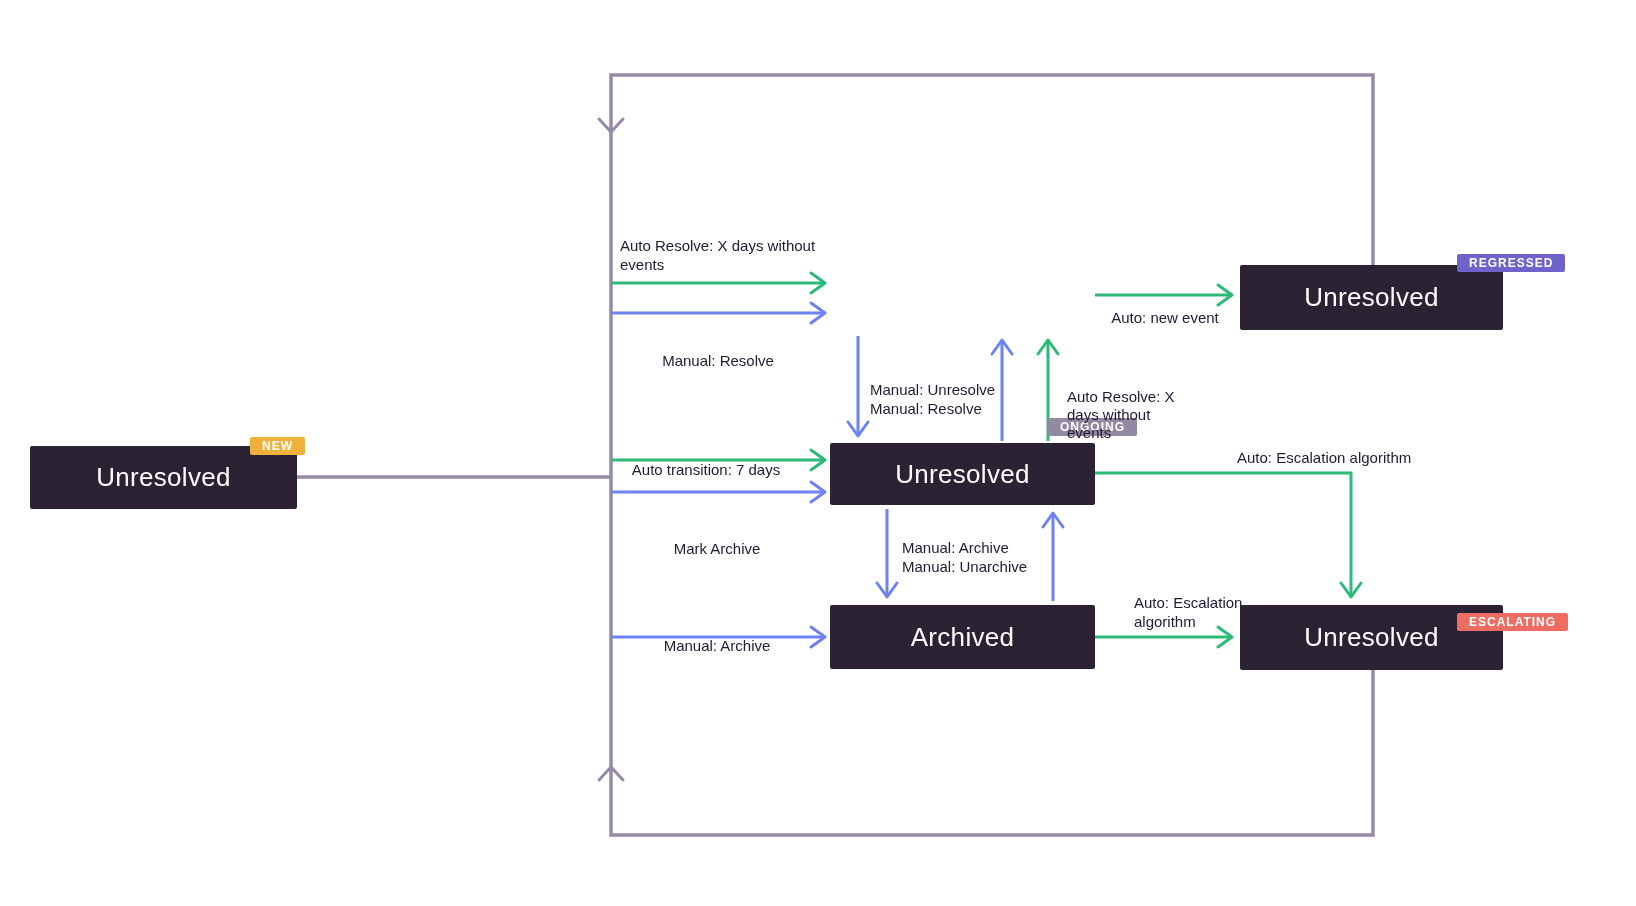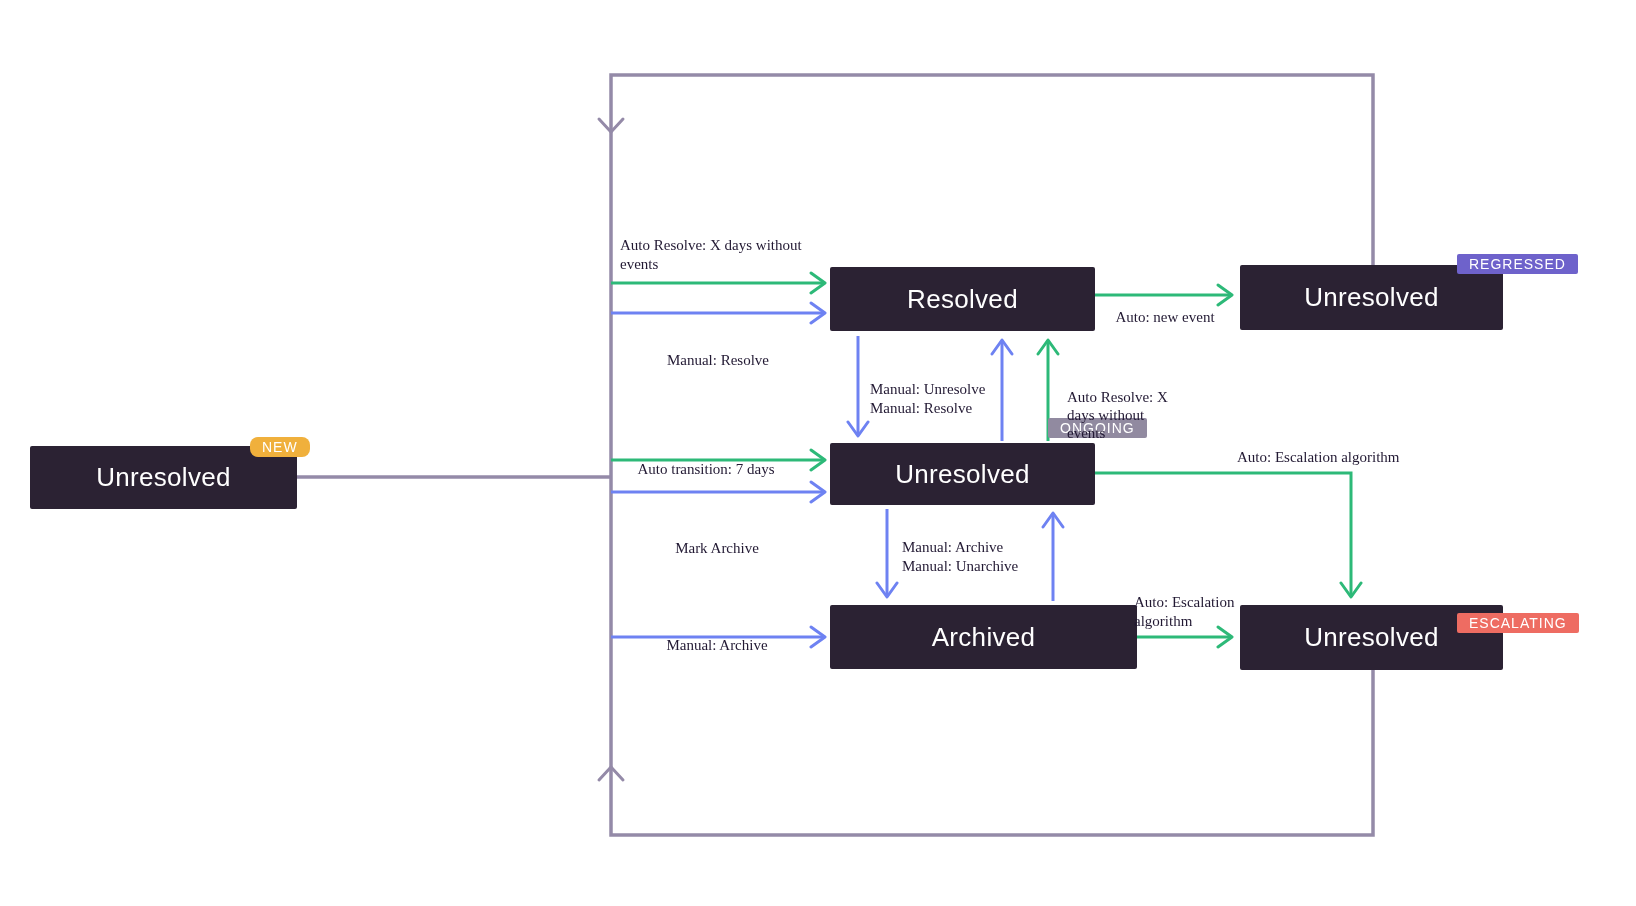--- a/index.html
+++ b/index.html
@@ -15,32 +15,32 @@
   .mk-blue  { stroke:var(--blue,#6E82F2);  stroke-width:3; fill:none; stroke-linecap:round; stroke-linejoin:round; }
   .chevron  { stroke-linecap:round; stroke-linejoin:round; stroke-width:3; }
 
   .state {
     position:absolute; background:var(--box-bg,#2B2233); color:var(--box-text,#ffffff);
     display:flex; align-items:center; justify-content:center; border-radius:2px;
   }
   .state-label { font-size:26px; font-weight:500; letter-spacing:0.3px; }
 
   .badge {
-    position:absolute; color:#ffffff; font-size:14px; font-weight:400;
+    position:absolute; color:#ffffff; font-size:12px; font-weight:700;
     letter-spacing:1px; padding:2px 12px; border-radius:2px;
     display:flex; align-items:center; justify-content:center; white-space:nowrap;
   }
-  .badge-new        { background:var(--badge-new,#F0B03C);border-radius:8px; }
+  .badge-new        { background:var(--badge-new,#F0B03C); }
   .badge-ongoing    { background:var(--badge-ongoing,#918AA0); }
   .badge-regressed  { background:var(--badge-regressed,#6E62CB); }
   .badge-escalating { background:var(--badge-escalating,#EE6C62);margin-top:21px; }
 
   .lbl {
     position:absolute; font-size:15px; line-height:19px;
-    color:var(--label-text,#221933); white-space:nowrap;font-family:Liberation Serif, serif;
+    color:var(--label-text,#221933); white-space:nowrap;
   }
   .lbl.center { transform:translateX(-50%); text-align:center;margin-top:34px; }
   .lbl.tight { line-height:18px; }
 </style>
 </head>
 <body>
 
 <div class="stage">
 
   <svg class="edges" viewBox="0 0 1636 906">
@@ -77,27 +77,24 @@
 
     <path class="edge-blue" d="M 887 509 V 597" marker-end="url(#head-blue)"></path>
     <path class="edge-blue" d="M 1053 601 V 513" marker-end="url(#head-blue)"></path>
 
     <path class="edge-green" d="M 1095 637 H 1232" marker-end="url(#head-green)"></path>
   </svg>
 
   <div class="state" style="left:30px;top:446px;width:267px;height:63px">
     <span class="state-label">Unresolved</span>
   </div>
-  <div class="state" style="left:830px;top:267px;width:265px;height:64px">
-    <span class="state-label">Resolved</span>
-  </div>
   <div class="state" style="left:830px;top:443px;width:265px;height:62px">
     <span class="state-label">Unresolved</span>
   </div>
-  <div class="state" style="left:830px;top:605px;width:307px;height:64px">
+  <div class="state" style="left:830px;top:605px;width:265px;height:64px">
     <span class="state-label">Archived</span>
   </div>
   <div class="state" style="left:1240px;top:265px;width:263px;height:65px">
     <span class="state-label">Unresolved</span>
   </div>
   <div class="state" style="left:1240px;top:605px;width:263px;height:65px">
     <span class="state-label">Unresolved</span>
   </div>
 
   <div class="badge badge-new" style="left:250px;top:437px">NEW</div>

